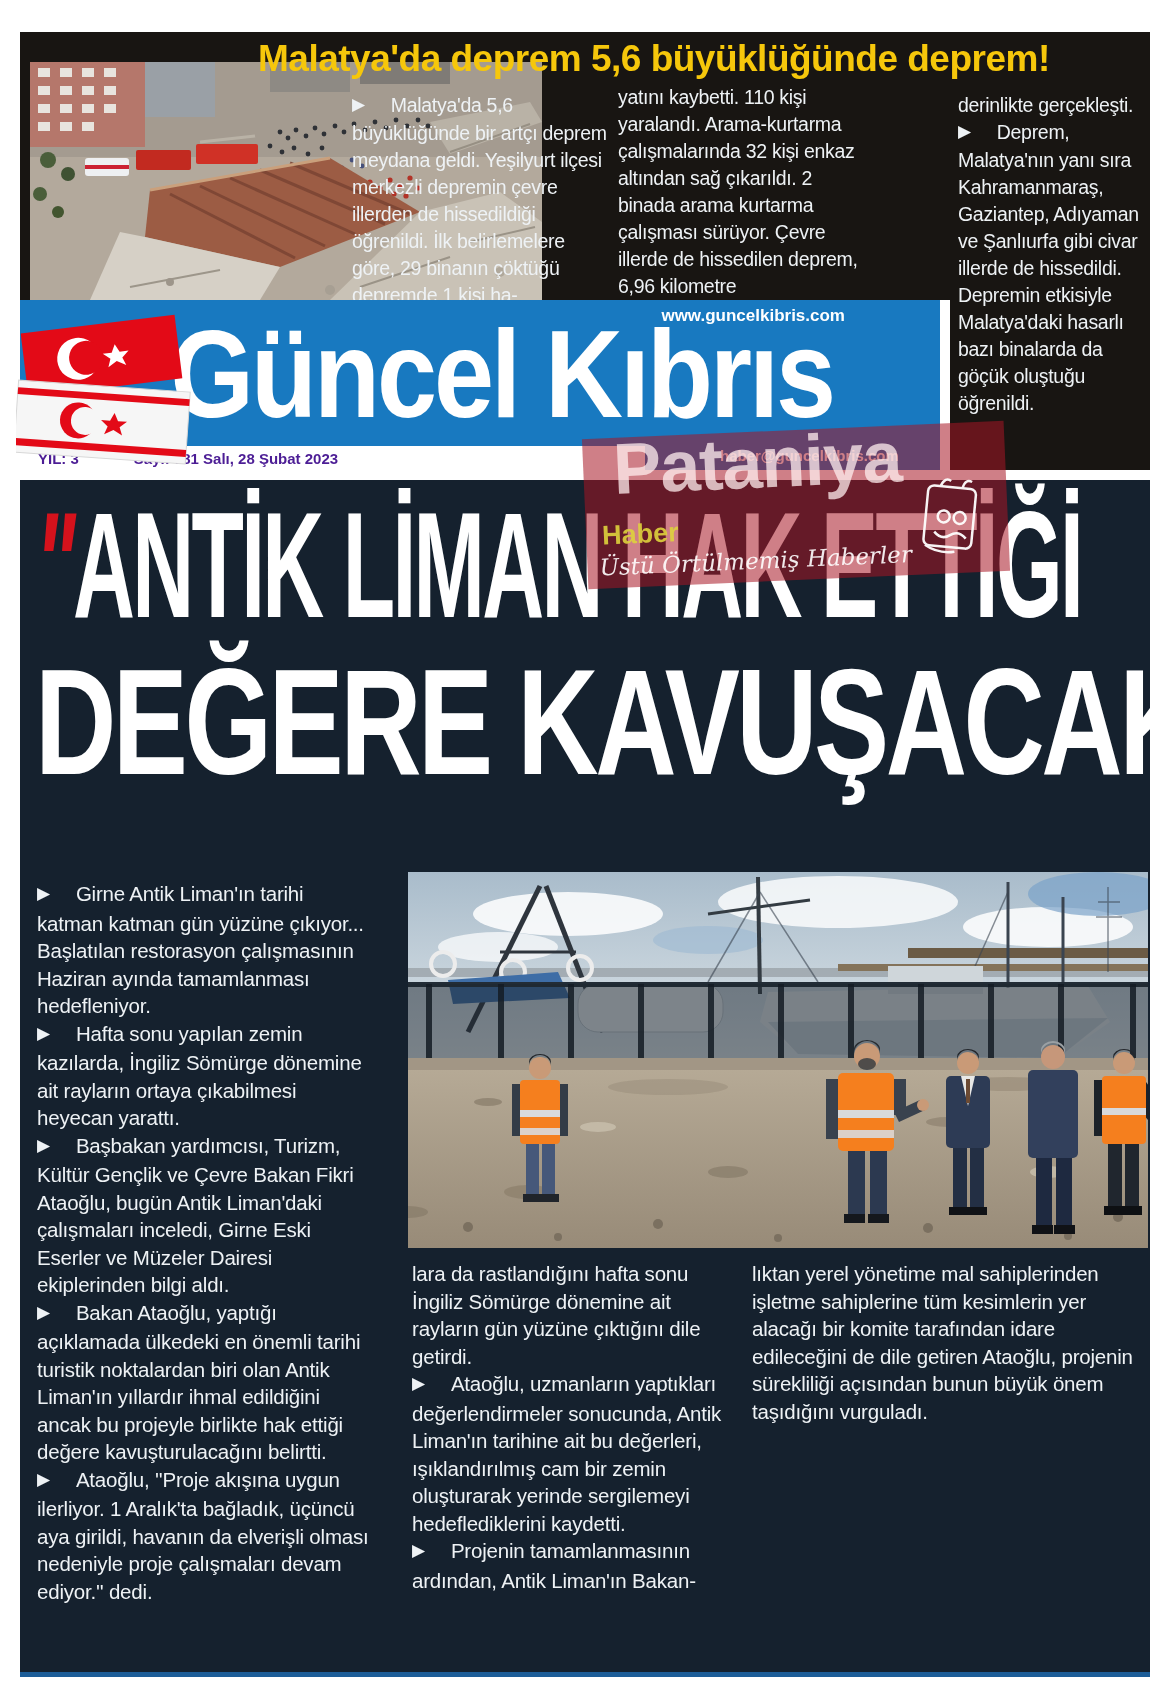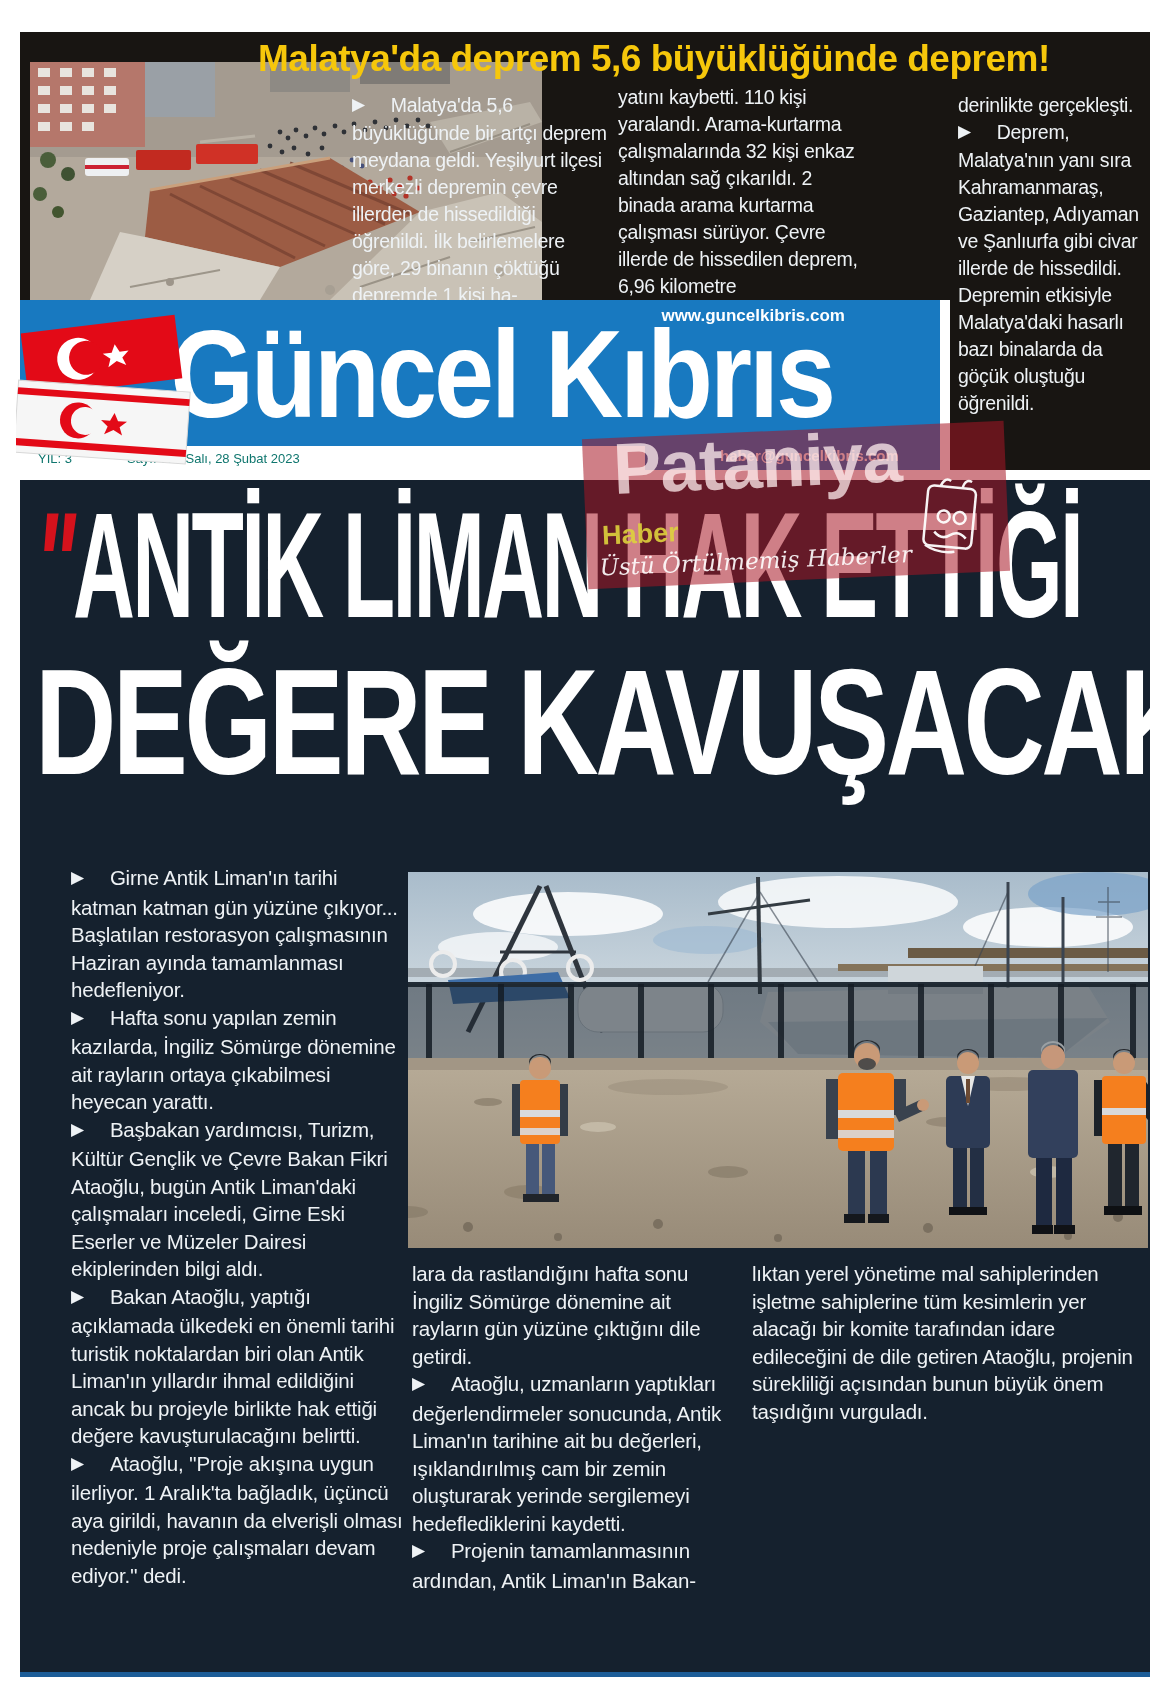--- a/index.html
+++ b/index.html
@@ -18,35 +18,35 @@
   #tcol2{left:618px;top:84px;width:252px;}
   #tcol3{left:958px;top:92px;width:184px;}
 
   
   #masthead{left:20px;top:300px;width:920px;height:170px;background:#1879c0;}
   #masthead-title{position:absolute;left:150px;top:12px;color:#ffffff;font-weight:bold;
         font-size:108px;letter-spacing:-3px;line-height:1;white-space:nowrap;
         transform:scale(1,1.15);transform-origin:left top;}
   #masthead-website{position:absolute;right:95px;top:6px;color:#ffffff;font-weight:bold;font-size:17px;}
   #masthead-strip{position:absolute;left:0;top:146px;width:625px;height:24px;background:#ffffff;
-        display:flex;align-items:center;color:#0f766e;font-weight:normal;font-size:13px;}
+        display:flex;align-items:center;color:#4c1d95;font-weight:bold;font-size:15px;}
   #masthead-strip .yil{margin-left:18px;}
   #masthead-strip .sayi{margin-left:55px;}
   #masthead-email{position:absolute;left:700px;top:147px;color:#ffffff;font-weight:bold;font-size:15px;}
   #flags{position:absolute;left:-4px;top:6px;}
 
   
   #main-box{left:20px;top:480px;width:1130px;height:1192px;background:#15212e;}
   .hline{position:absolute;left:15px;white-space:nowrap;color:#ffffff;font-weight:bold;
         font-size:128px;line-height:1;letter-spacing:-4px;transform-origin:left top;}
   #hline1{top:10px;transform:scale(0.67,1.18);}
   #hline2{top:167px;transform:scale(0.88,1.18);}
   .q{color:#d5121c;font-style:italic;}
   .story-col{position:absolute;color:#eef2f5;font-size:20.5px;line-height:27.5px;letter-spacing:-0.2px;}
-  #left-col{left:17px;top:384px;width:336px;margin-left:34px;}
+  #left-col{left:17px;top:400px;width:336px;}
   #bcol2{left:392px;top:780px;width:330px;}
   #bcol3{left:732px;top:780px;width:396px;}
   .para{margin:0;}
   .bullet{display:inline-block;margin-right:26px;font-size:17px;transform:translateY(-2px);}
   #harbor-photo{position:absolute;left:388px;top:392px;width:740px;height:376px;overflow:hidden;}
 
   #bottom-line{left:20px;top:1672px;width:1130px;height:5px;background:#1d5d98;}
 
   
   #watermark{left:585px;top:430px;width:422px;height:150px;background:rgba(168,22,36,0.55);

